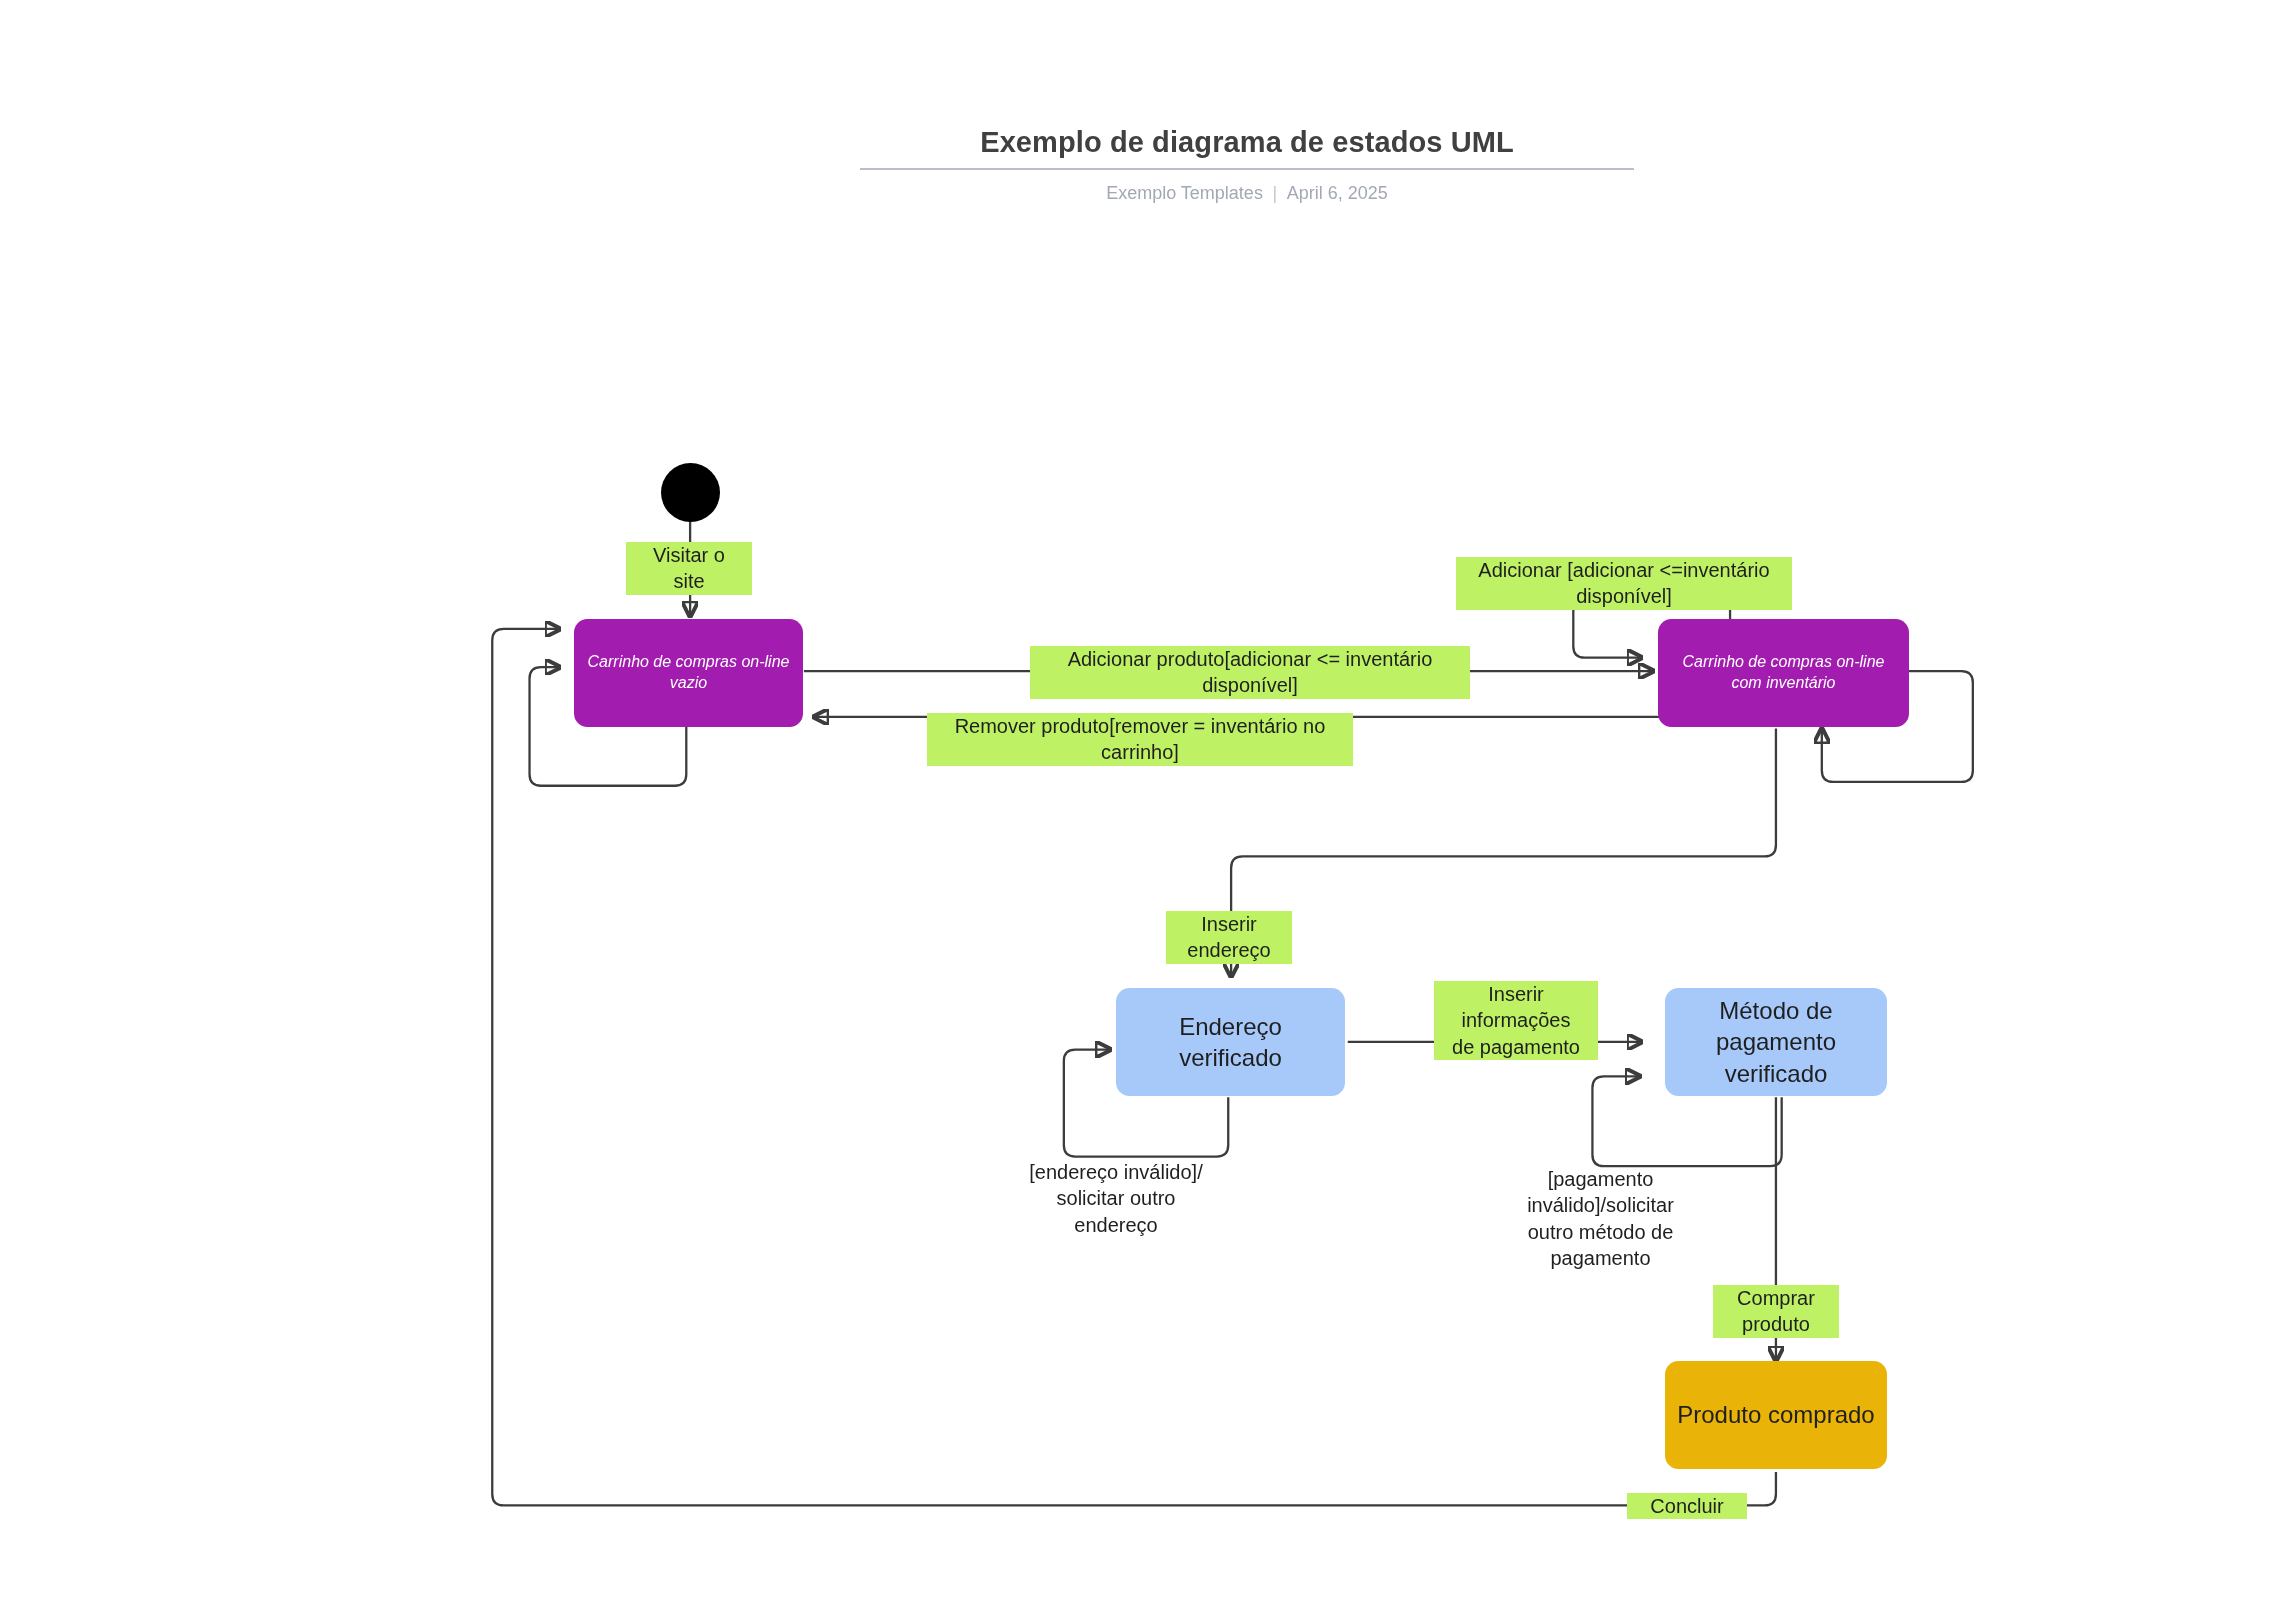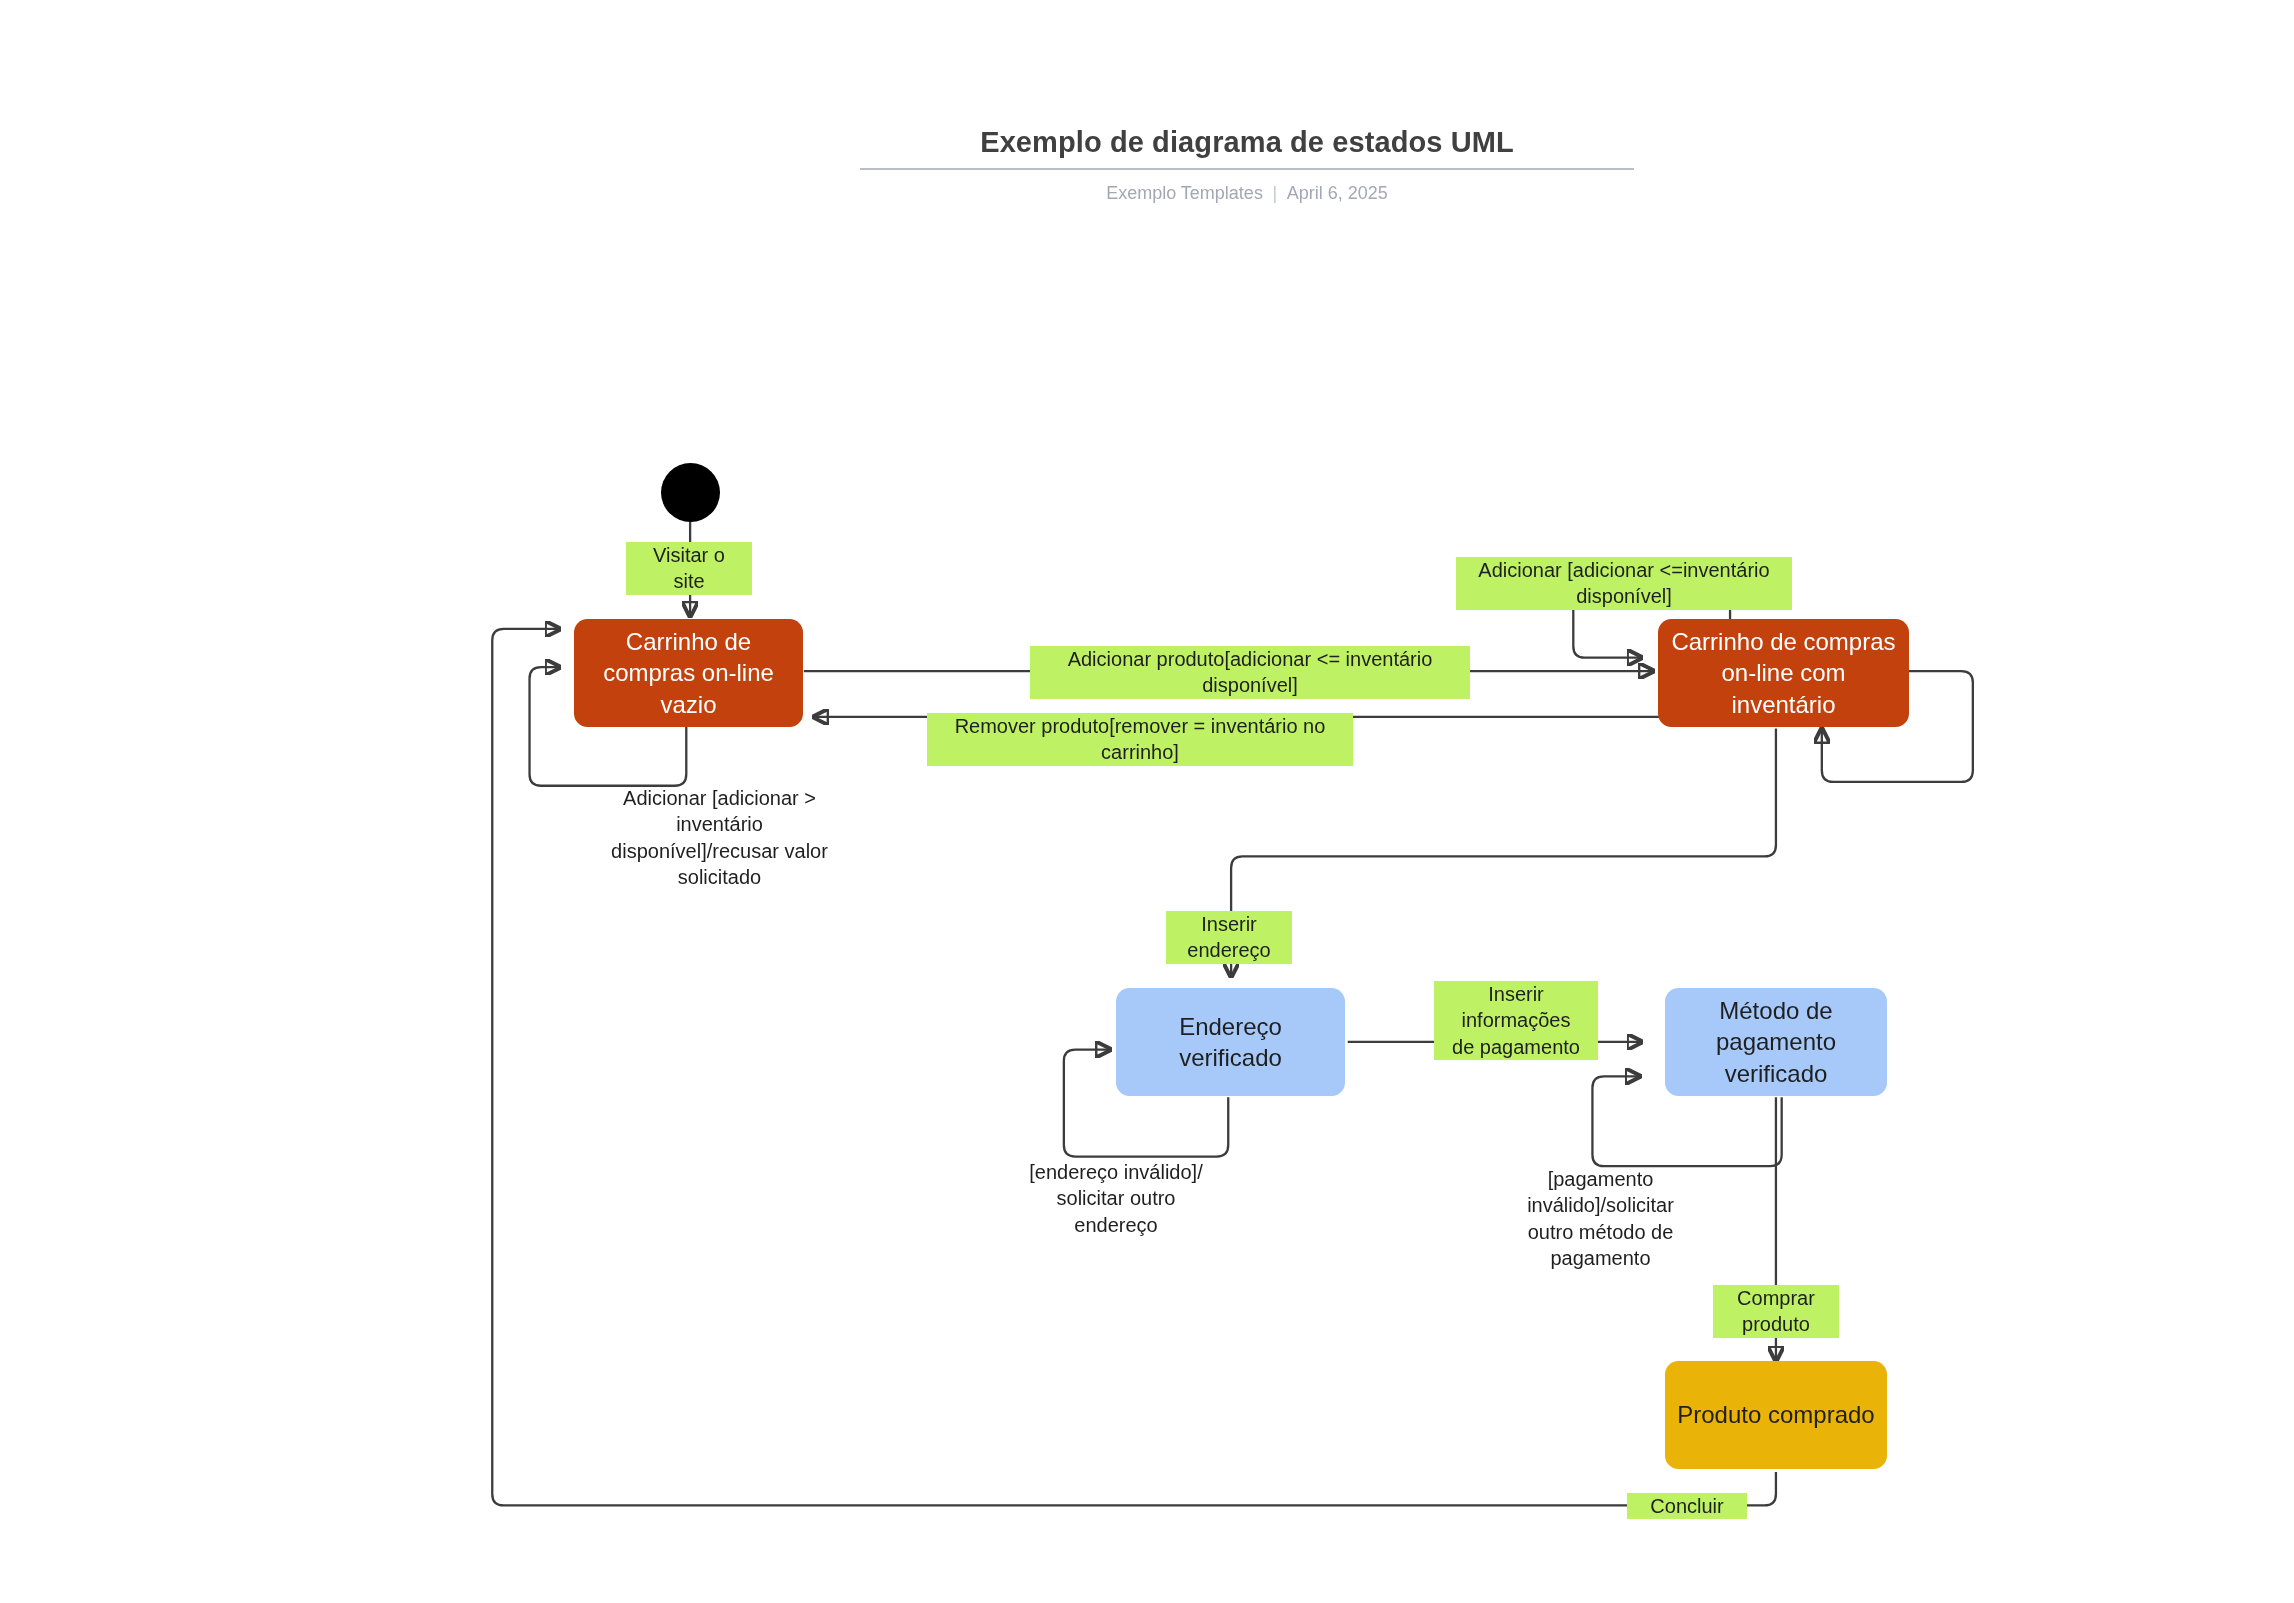--- a/index.html
+++ b/index.html
@@ -73,23 +73,24 @@
     border-radius: 13.4px;
     display: flex;
     align-items: center;
     justify-content: center;
     text-align: center;
     line-height: 1.3;
     box-sizing: border-box;
     padding: 3.8px 9.6px;
   }
   .state.dark-blue {
-    background: #c2410c;
+    background: #a21caf;
     color: #ffffff;
-    font-size: 24px;
+    font-size: 16px;
+    font-style: italic;
   }
   .state.mid-blue {
     background: #a6c9fa;
     color: #1f1f1f;
     font-size: 24px;
   }
   .state.pale-blue {
     background: #eab308;
     color: #1f1f1f;
     font-size: 24px;
@@ -183,24 +184,20 @@
 
   <div class="edge-label has-bg" style="left:626px; top:542px; width:126px;">Visitar o
 site</div>
 
   <div class="edge-label has-bg" style="left:1030px; top:646px; width:440px;">Adicionar produto[adicionar &lt;= inventário
 disponível]</div>
 
   <div class="edge-label has-bg" style="left:927px; top:713px; width:426px;">Remover produto[remover = inventário no
 carrinho]</div>
 
-  <div class="edge-label" style="left:595px; top:785px; width:249px;">Adicionar [adicionar &gt;
-inventário
-disponível]/recusar valor
-solicitado</div>
 
   <div class="edge-label has-bg" style="left:1456px; top:557px; width:336px;">Adicionar [adicionar &lt;=inventário
 disponível]</div>
 
 
   <div class="edge-label has-bg" style="left:1166px; top:911px; width:126px;">Inserir
 endereço</div>
 
   <div class="edge-label" style="left:1013px; top:1159px; width:206px;">[endereço inválido]/
 solicitar outro

